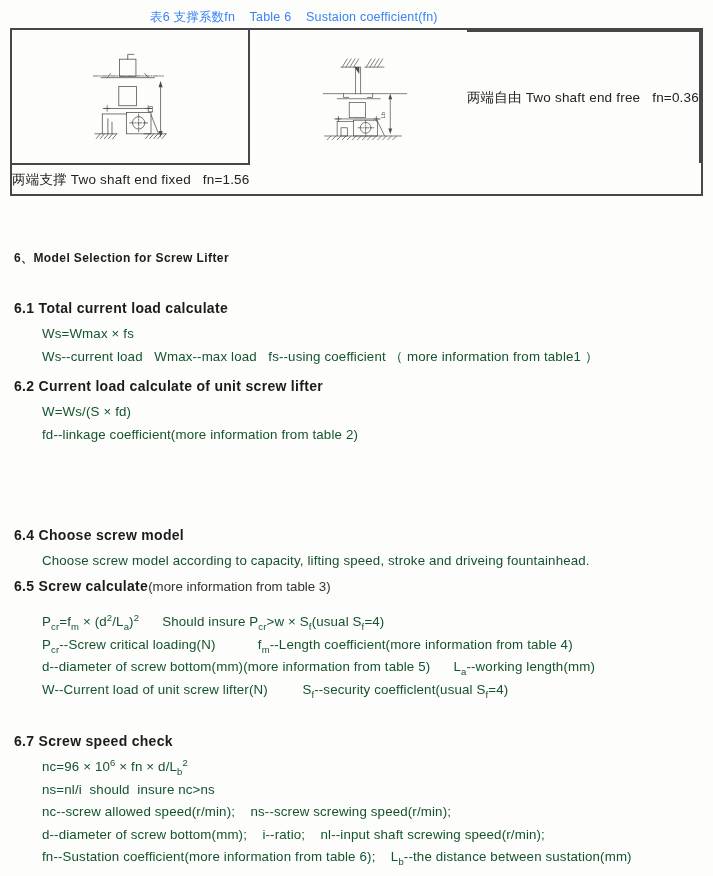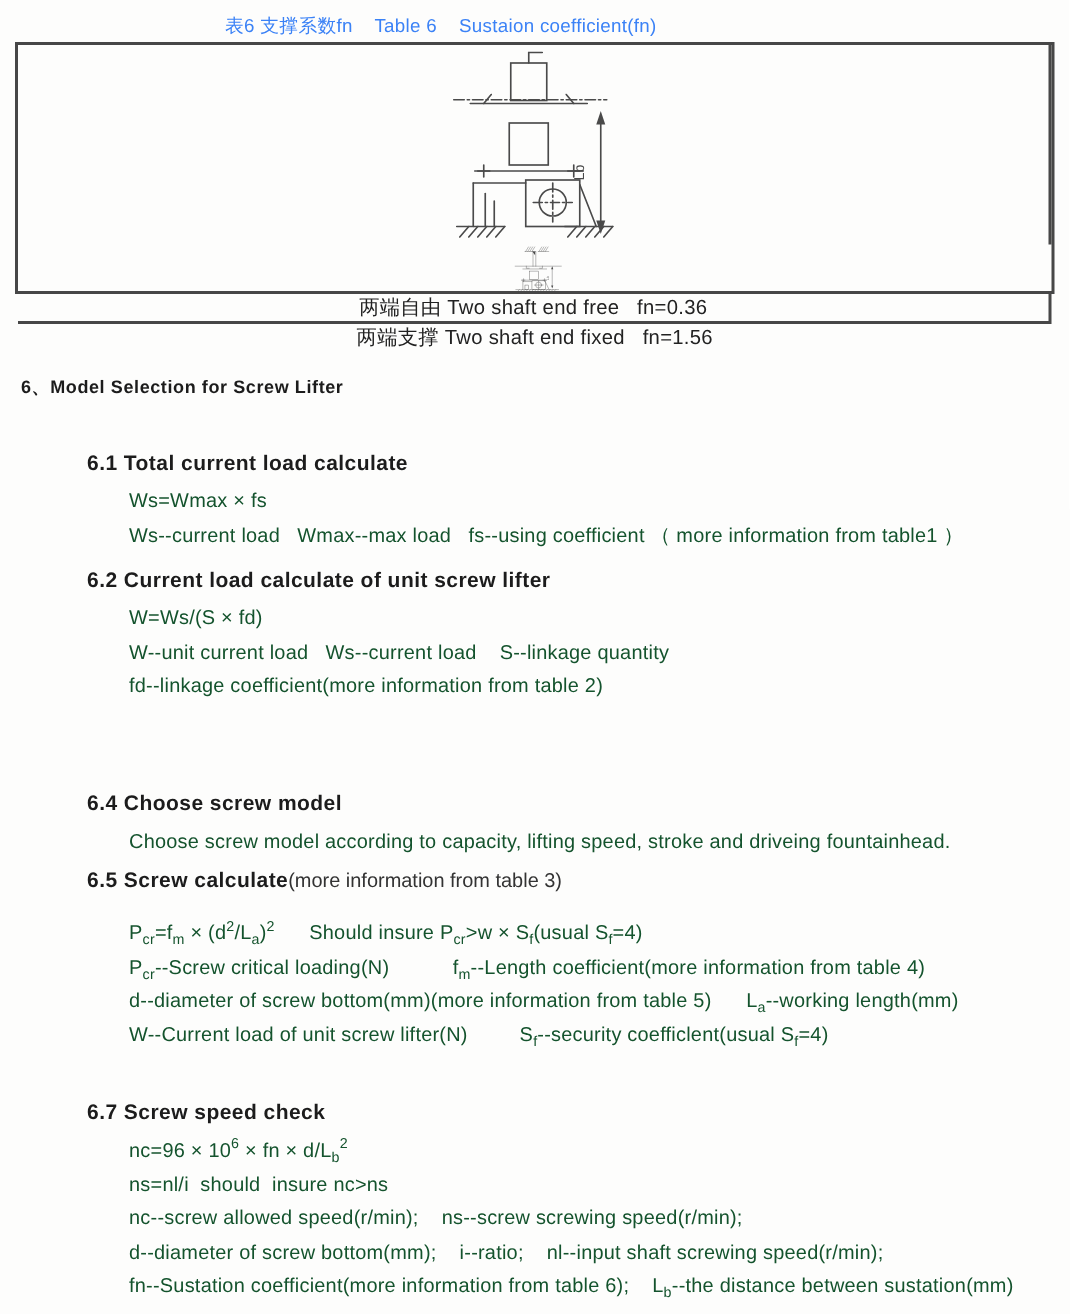--- a/index.html
+++ b/index.html
@@ -7,35 +7,35 @@
     position:relative;width:713px;height:876px;background:#fdfdfc;overflow:hidden;
     font-family:"Liberation Sans",sans-serif;color:#2e2e2e;
   }
   .doc-title{
     position:absolute;top:9px;left:150px;font-size:12.5px;color:#3b82f6;
     white-space:pre;letter-spacing:.2px;
   }
   .t6{
     position:absolute;left:10px;top:28px;width:689px;height:164px;
     border:2px solid #474747;display:grid;
-    grid-template-columns:1fr;grid-template-rows:133px 31px;
+    grid-template-columns:1fr 1fr 1fr;grid-template-rows:133px 31px;
   }
   .t6 .cell{position:relative;}
   .t6 .c-left{border-right:2px solid #474747;}
   .t6 .cap{
     border-top:2px solid #474747;display:flex;align-items:center;justify-content:center;
     font-size:13.5px;color:#222;white-space:pre;letter-spacing:.2px;
   }
   .t6 svg{display:block;width:100%;height:100%;}
   .content{position:absolute;left:0;top:0;width:713px;height:876px;}
   .sec-h{
     position:absolute;left:14px;top:250px;font-size:12px;font-weight:bold;
     color:#1c1c1c;letter-spacing:.4px;
   }
-  .sub{position:absolute;left:14px;right:8px;margin-left:44px;}
+  .sub{position:absolute;left:14px;right:8px;}
   .sub-61{top:299px}.sub-62{top:377px}.sub-63{top:474px}.sub-64{top:526px}
   .sub-65{top:577px}.sub-66{top:606px}.sub-67{top:732px}
   .sub-h{font-size:14px;font-weight:bold;color:#1c1c1c;letter-spacing:.3px;line-height:19px;}
   .sub-h .suffix{font-weight:normal;letter-spacing:0;font-size:13.3px;color:#333;}
   .lines{margin:5px 0 0 28px;}
   .line{font-size:13.3px;line-height:22.5px;color:#14532d;white-space:pre;letter-spacing:.15px;}
   .line sub{font-size:9.5px;line-height:0;}
   .line sup{font-size:9.5px;line-height:0;}
 </style>
 </head>
@@ -138,21 +138,20 @@
       <div class="lines">
         <div class="line">Ws=Wmax × fs</div>
         <div class="line">Ws--current load   Wmax--max load   fs--using coefficient （ more information from table1 ）</div>
       </div>
     </div>
 
     <div class="sub sub-62">
       <div class="sub-h"><span>6.2</span> <span>Current load calculate of unit screw lifter</span></div>
       <div class="lines">
         <div class="line">W=Ws/(S × fd)</div>
-        <div class="line">W--unit current load   Ws--current load    S--linkage quantity</div>
         <div class="line">fd--linkage coefficient(more information from table 2)</div>
       </div>
     </div>
 
 
     <div class="sub sub-64">
       <div class="sub-h"><span>6.4</span> <span>Choose screw model</span></div>
       <div class="lines">
         <div class="line">Choose screw model according to capacity, lifting speed, stroke and driveing fountainhead.</div>
       </div>

